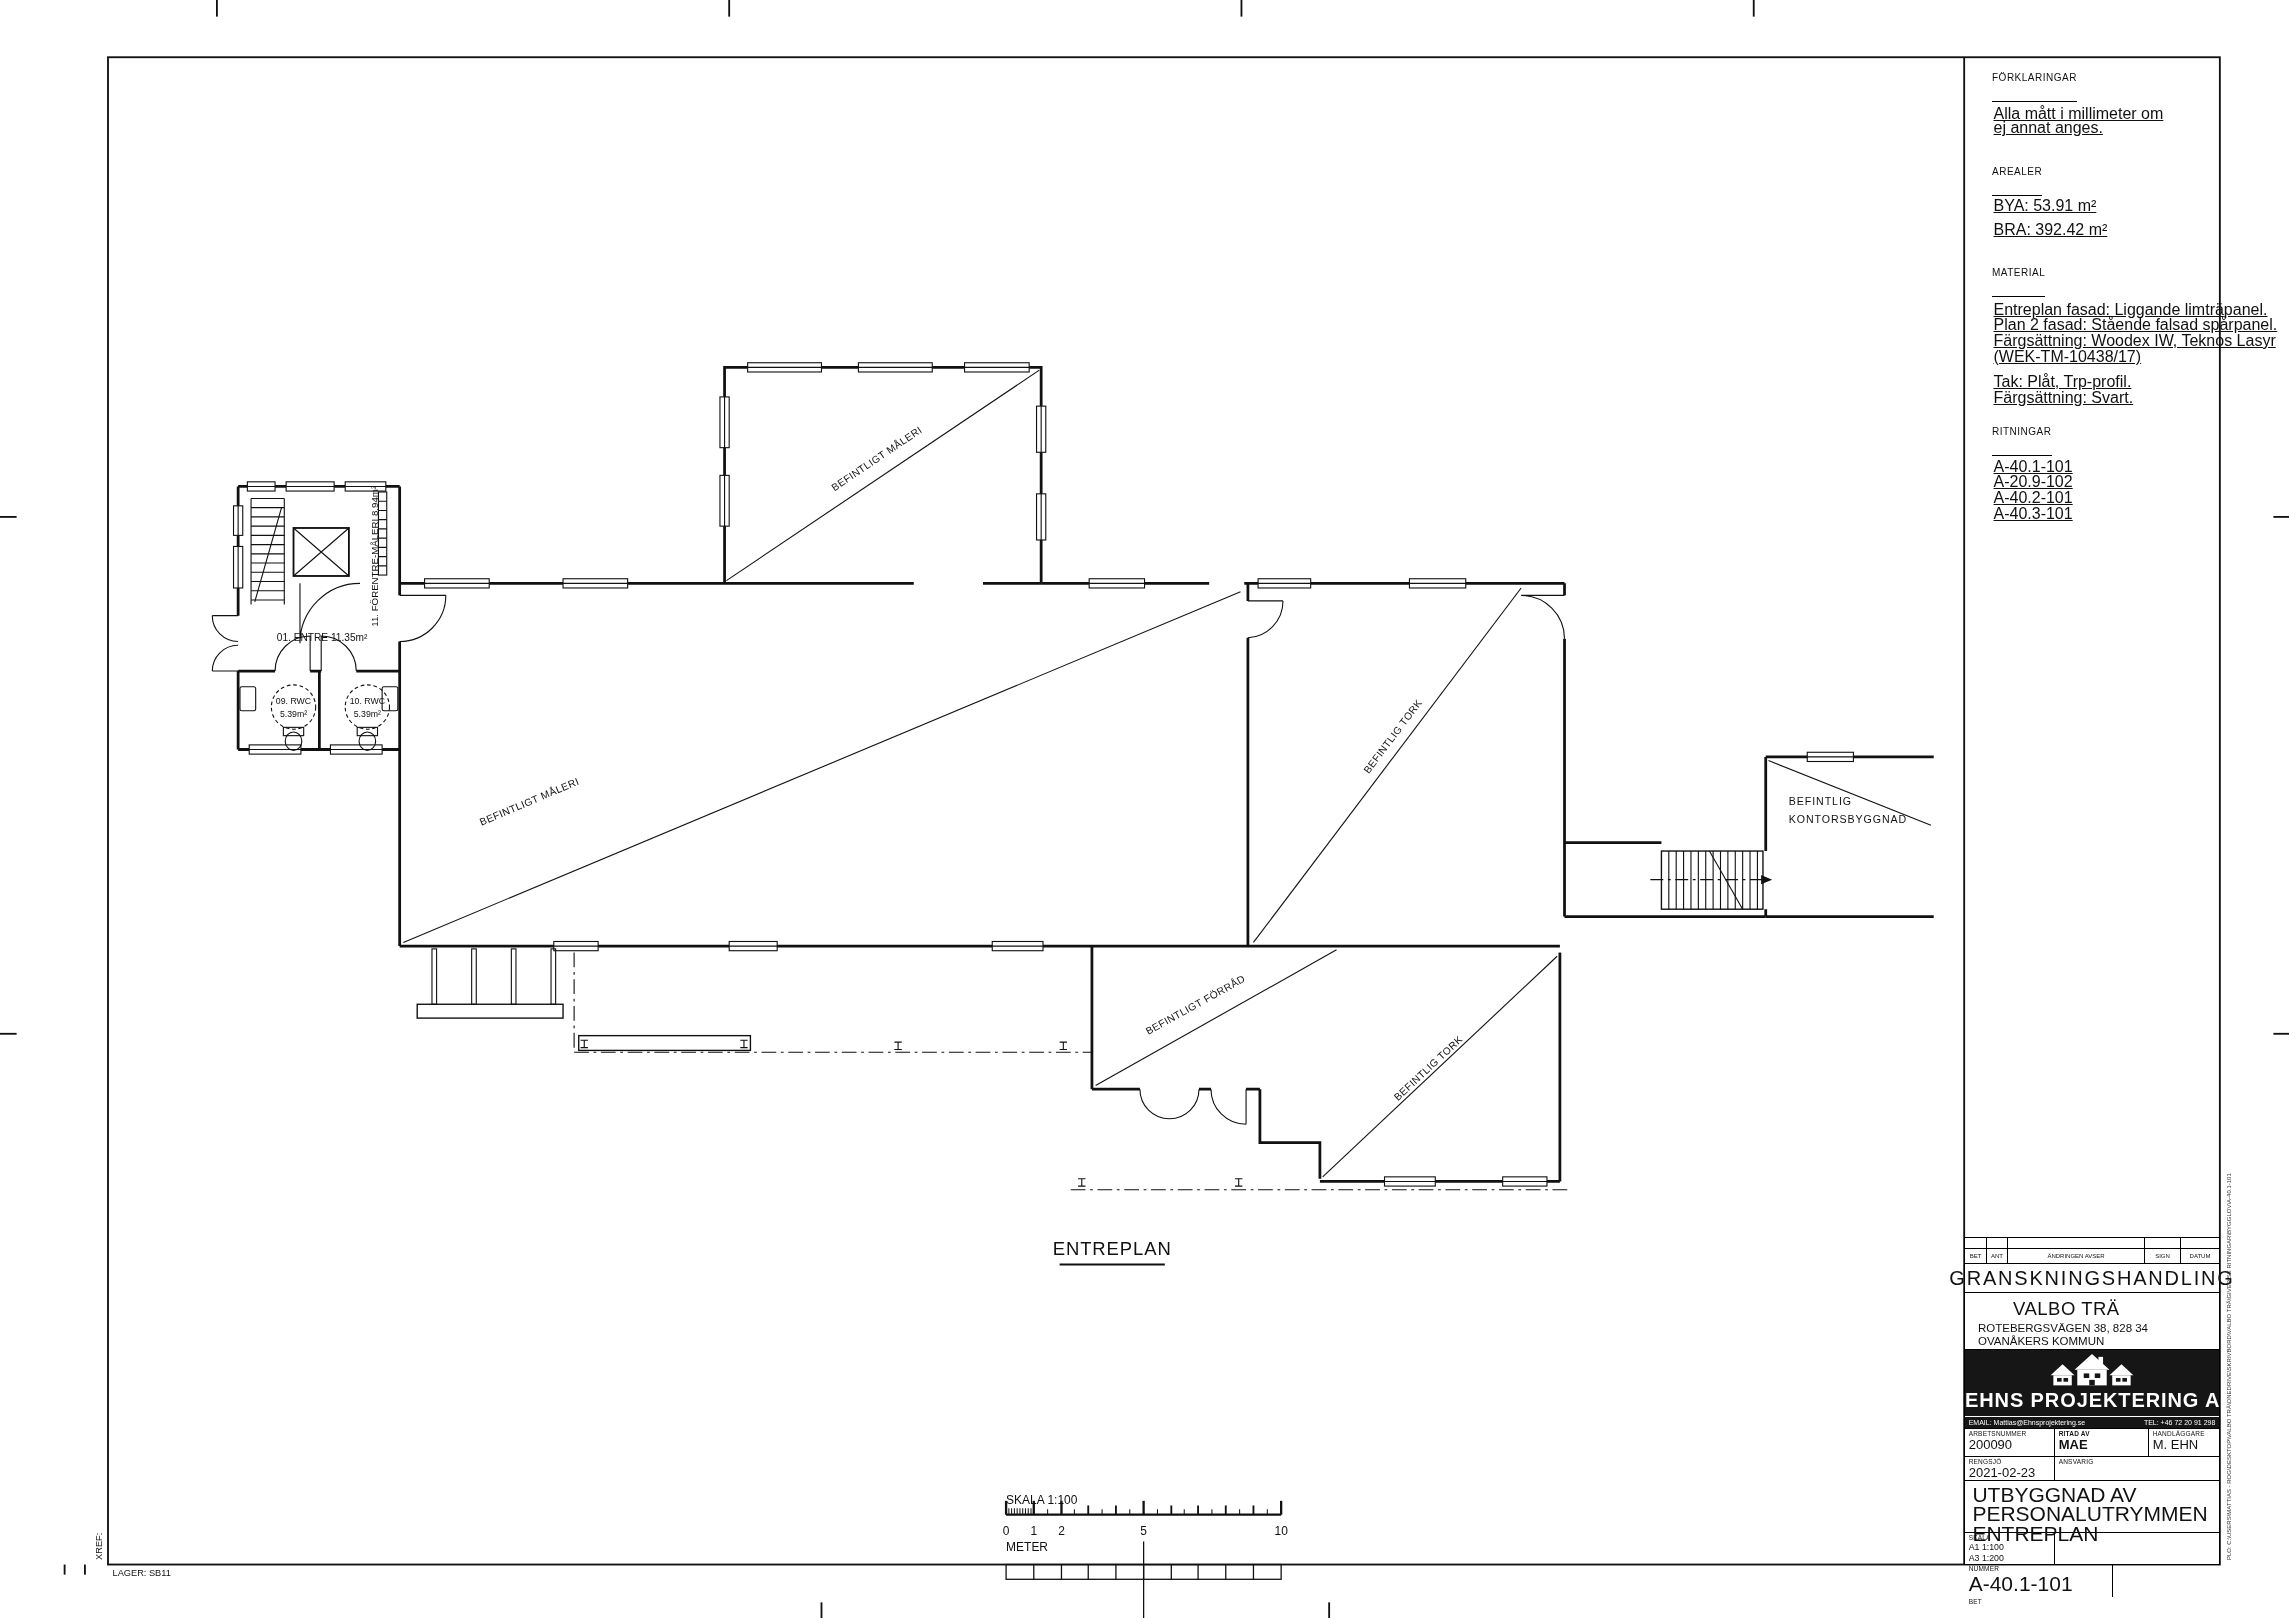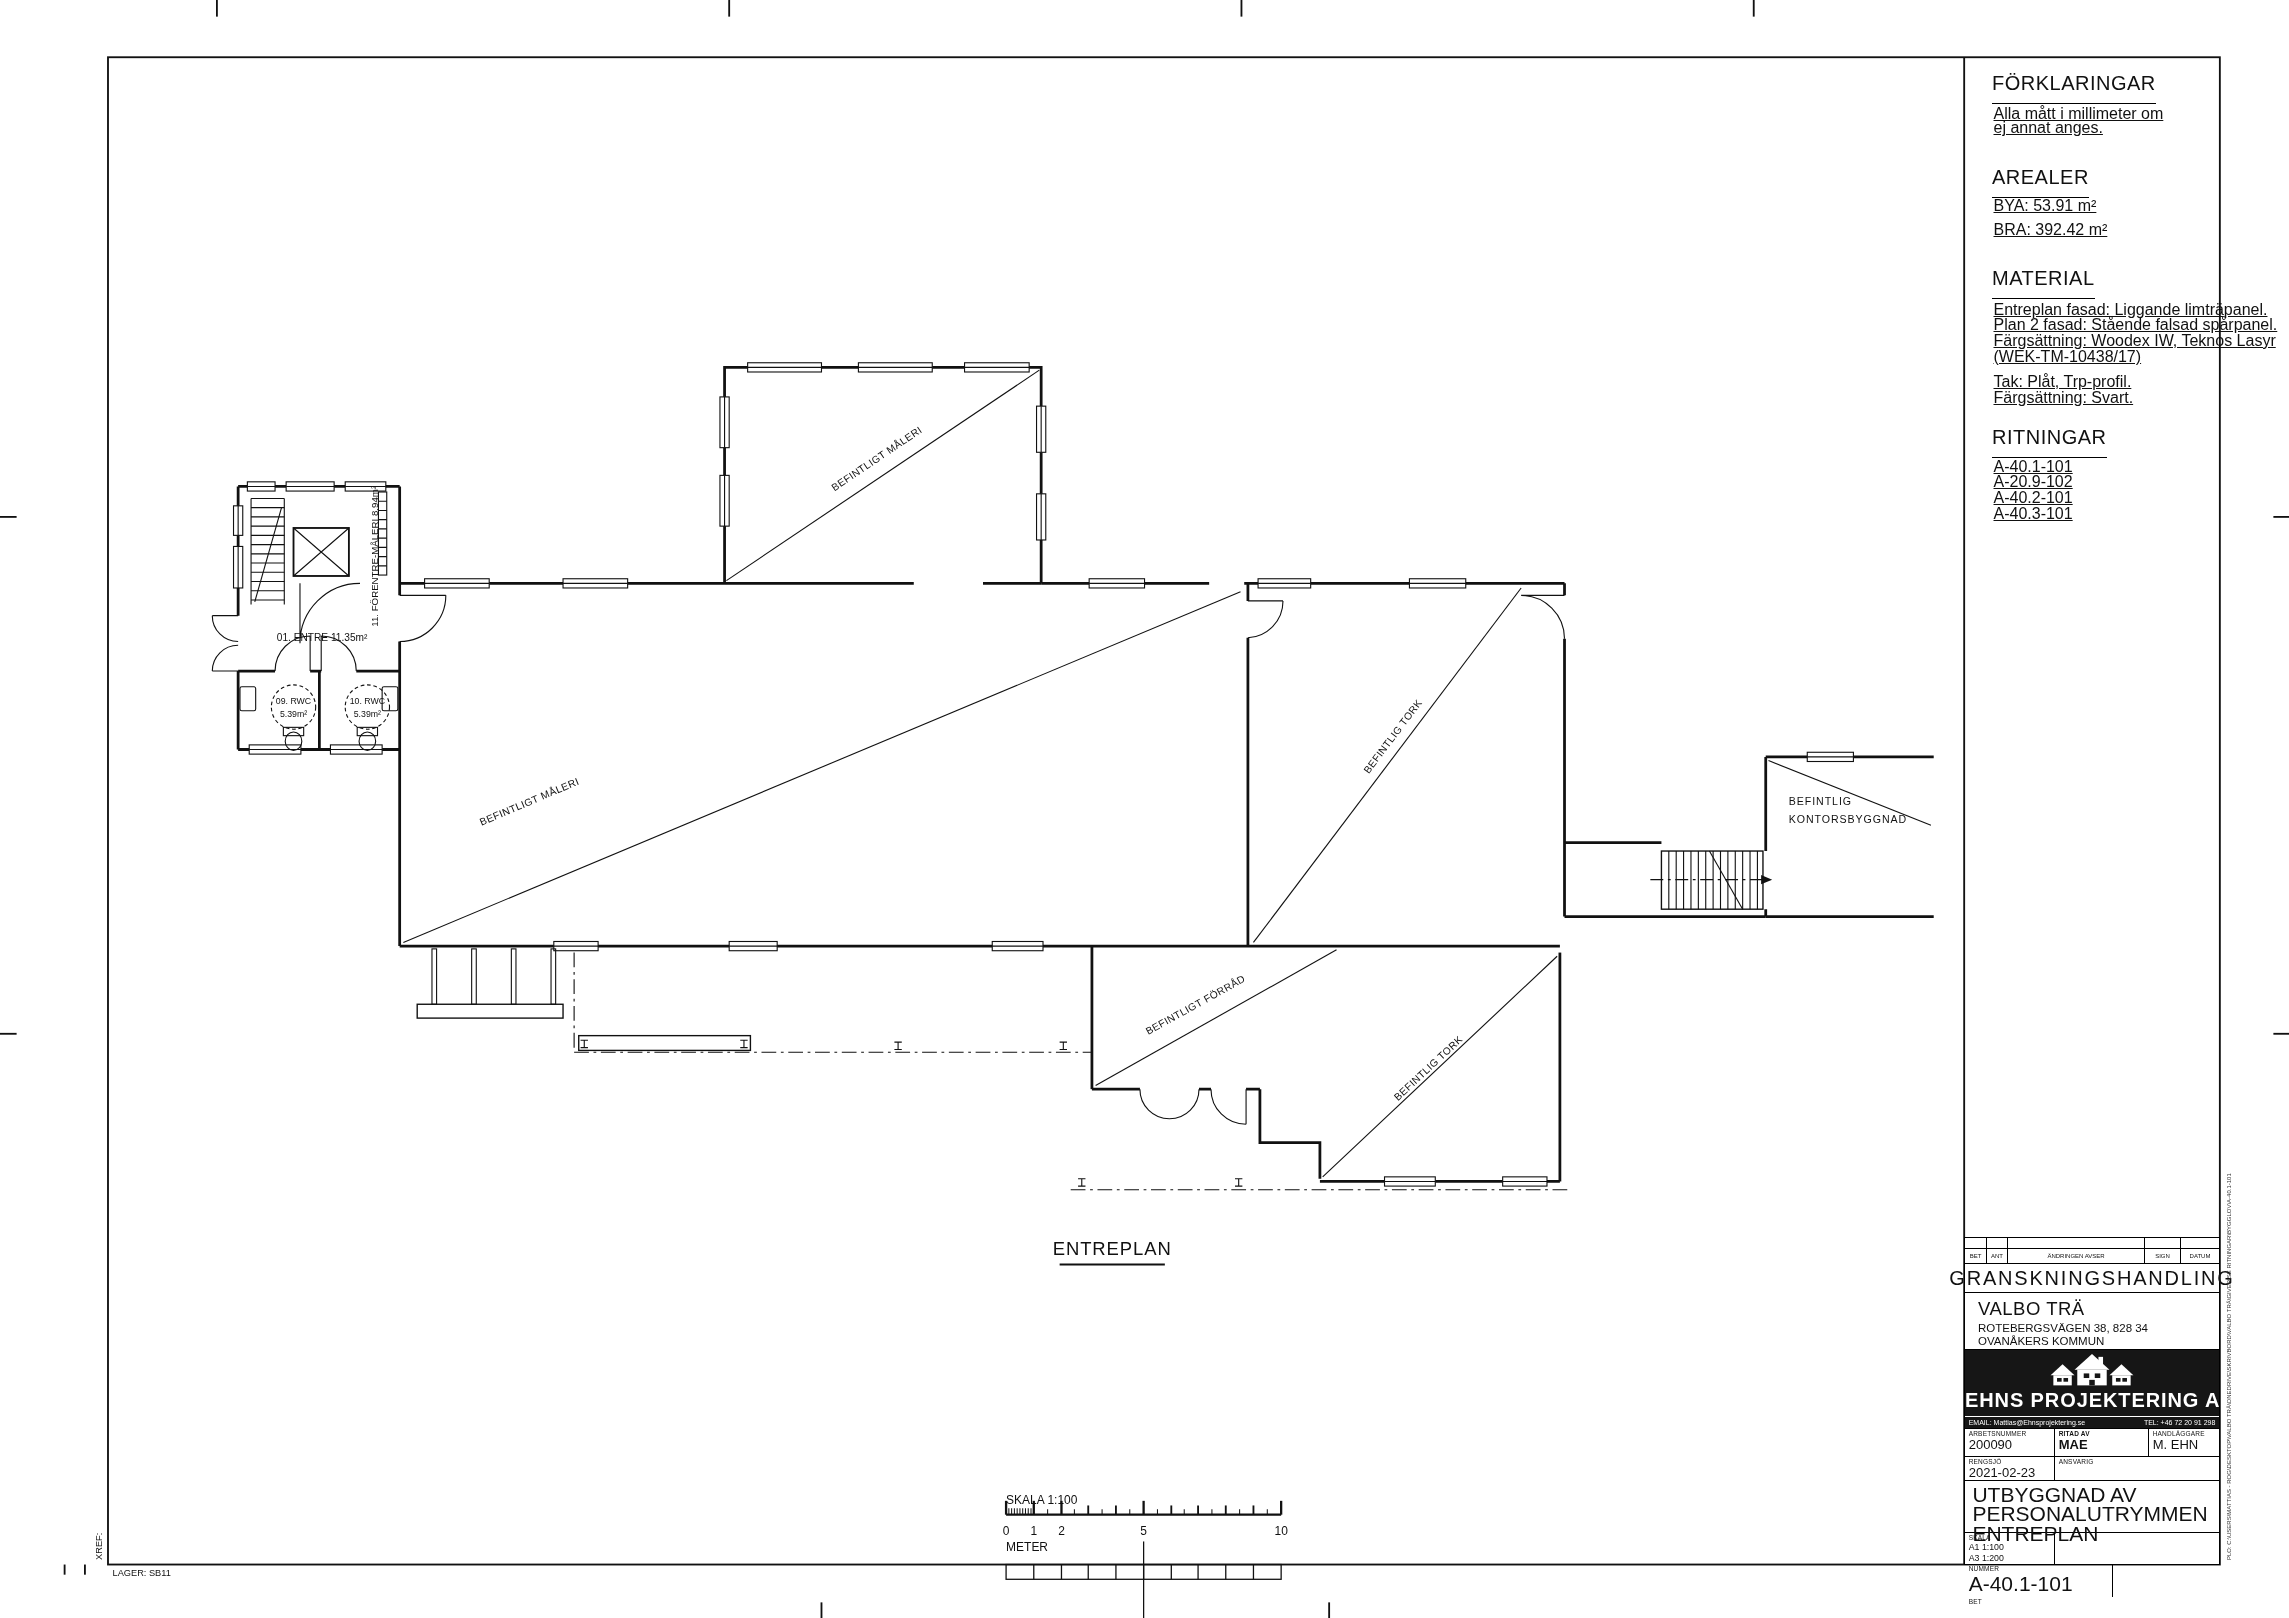--- a/index.html
+++ b/index.html
@@ -2,38 +2,38 @@
 <html style="font-size:14.8px"><head>
 <meta charset="utf-8">
 <style>
   html,body{margin:0;padding:0;background:#fff;}
   body{width:2290px;height:1619px;position:relative;overflow:hidden;
        font-family:"Liberation Sans",sans-serif;color:#111;}
   #sheet{position:absolute;inset:0;}
   svg text{fill:#111;font-family:"Liberation Sans",sans-serif;}
   
   .panel{position:absolute;left:1964px;top:57px;width:256px;height:1180px;}
-  .panel .h{position:absolute;left:28px;font-size:20px;letter-spacing:0.5px;
-            border-bottom:1.5px solid #000;padding-bottom:8px;white-space:nowrap;}
+  .panel .h{position:absolute;left:28px;font-size:10px;letter-spacing:0.5px;
+            border-bottom:1.5px solid #000;padding-bottom:18px;white-space:nowrap;}
   .panel .t{position:absolute;left:29.5px;font-size:16px;white-space:nowrap;text-decoration:underline;}
   
   .tb{position:absolute;left:1964px;top:1237px;width:256px;height:328px;
       box-sizing:border-box;border:1.5px solid #000;background:#fff;font-size:10px;}
   .tb *{box-sizing:border-box;}
   .row{display:flex;border-bottom:1.5px solid #000;}
   .revempty{height:11px;}
   .revhead{height:14.8px;font-size:6px;}
   .revhead>div,.revempty>div{border-right:0.9px solid #000;display:flex;
       align-items:center;justify-content:center;}
   .c-bet{width:22px;}.c-ant{width:21px;}.c-avs{width:137px;}.c-sgn{width:36px;}
   .c-dat{flex:1;border-right:none!important;}
   .status{height:29.5px;display:flex;align-items:center;justify-content:center;
       font-size:20px;letter-spacing:1.8px;white-space:nowrap;}
   .client{height:57px;padding:4.6px 0 0 13px;}
-  .client .nm{font-size:18.5px;letter-spacing:0.5px;}
+  .client .nm{font-size:18.5px;letter-spacing:0.5px;margin-left:35px;}
   .client .ad{font-size:11.5px;margin-top:1.8px;}
   .logo{height:79px;background:#161616;position:relative;border-bottom:1.5px solid #000;}
   .logo .brand{position:absolute;left:0;right:0;top:39px;text-align:center;color:#fff;
       font-size:20px;font-weight:bold;letter-spacing:0.9px;white-space:nowrap;}
   .logo .strip{position:absolute;left:0;right:0;bottom:0;height:12px;display:flex;
       justify-content:space-between;align-items:center;color:#fff;font-size:7px;
       padding:0 3.7px;border-top:0.9px solid #fff;}
   .houses{position:absolute;left:50%;top:1.8px;transform:translateX(-50%);}
   .cell{border-right:0.9px solid #000;padding:0.9px 3.7px;position:relative;}
   .cell:last-child{border-right:none;}

